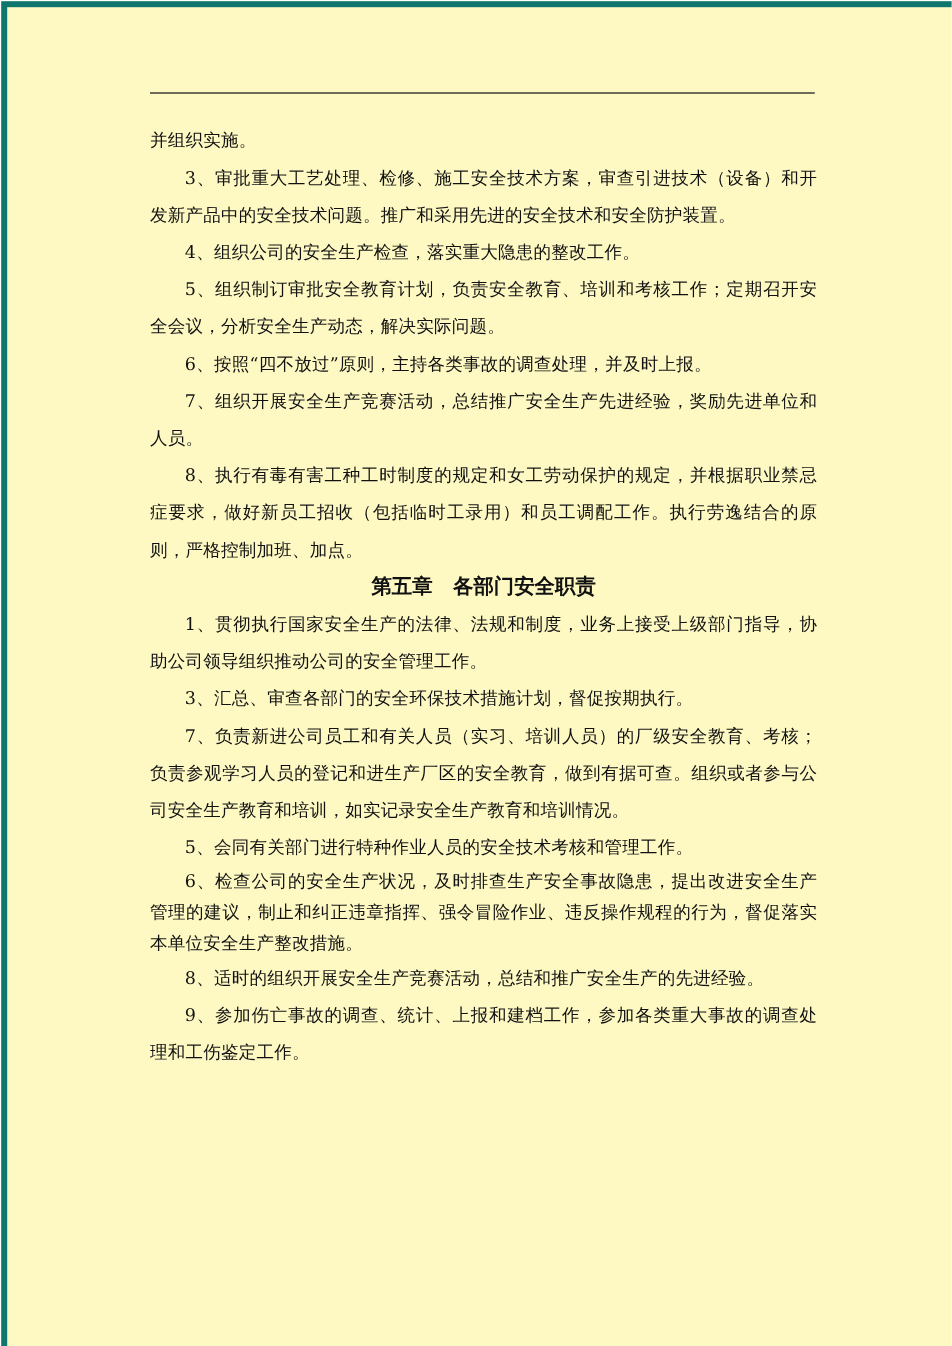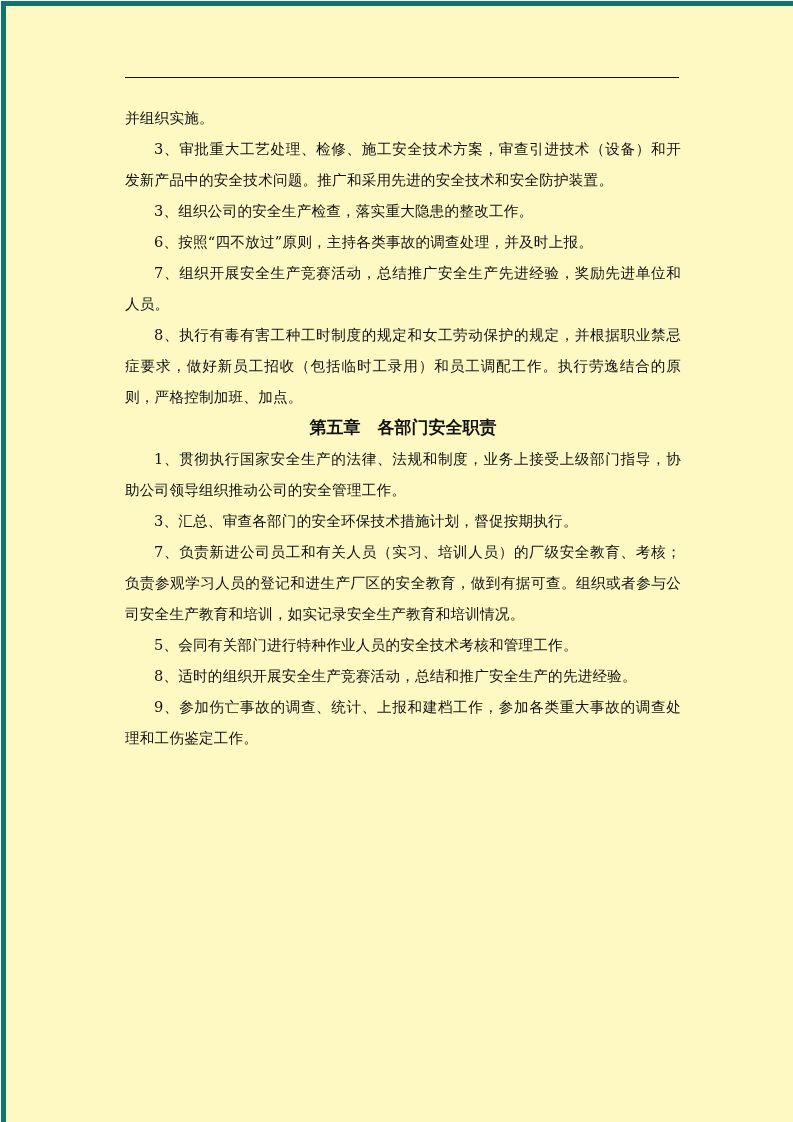--- a/index.html
+++ b/index.html
@@ -71,27 +71,29 @@
 </head>
 <body>
 
 <div class="page">
   <div class="header-rule"></div>
 
   <div class="content">
     <p class="p">并组织实施。</p>
 
     <p class="p indent">3、审批重大工艺处理、检修、施工安全技术方案，审查引进技术（设备）和开发新产品中的安全技术问题。推广和采用先进的安全技术和安全防护装置。</p>
-    <p class="p indent">3、组织公司的安全生产检查，落实重大隐患的整改工作。</p>
+    <p class="p indent">4、组织公司的安全生产检查，落实重大隐患的整改工作。</p>
+    <p class="p indent">5、组织制订审批安全教育计划，负责安全教育、培训和考核工作；定期召开安全会议，分析安全生产动态，解决实际问题。</p>
     <p class="p indent">6、按照“四不放过”原则，主持各类事故的调查处理，并及时上报。</p>
     <p class="p indent">7、组织开展安全生产竞赛活动，总结推广安全生产先进经验，奖励先进单位和人员。</p>
     <p class="p indent">8、执行有毒有害工种工时制度的规定和女工劳动保护的规定，并根据职业禁忌症要求，做好新员工招收（包括临时工录用）和员工调配工作。执行劳逸结合的原则，严格控制加班、加点。</p>
 
     <h2 class="chapter-title">第五章　各部门安全职责</h2>
 
     <p class="p indent">1、贯彻执行国家安全生产的法律、法规和制度，业务上接受上级部门指导，协助公司领导组织推动公司的安全管理工作。</p>
     <p class="p indent">3、汇总、审查各部门的安全环保技术措施计划，督促按期执行。</p>
     <p class="p indent">7、负责新进公司员工和有关人员（实习、培训人员）的厂级安全教育、考核；负责参观学习人员的登记和进生产厂区的安全教育，做到有据可查。组织或者参与公司安全生产教育和培训，如实记录安全生产教育和培训情况。</p>
     <p class="p indent">5、会同有关部门进行特种作业人员的安全技术考核和管理工作。</p>
+    <p class="p indent tight">6、检查公司的安全生产状况，及时排查生产安全事故隐患，提出改进安全生产管理的建议，制止和纠正违章指挥、强令冒险作业、违反操作规程的行为，督促落实本单位安全生产整改措施。</p>
     <p class="p indent">8、适时的组织开展安全生产竞赛活动，总结和推广安全生产的先进经验。</p>
     <p class="p indent">9、参加伤亡事故的调查、统计、上报和建档工作，参加各类重大事故的调查处理和工伤鉴定工作。</p>
   </div>
 </div>
 
 </body></html>

